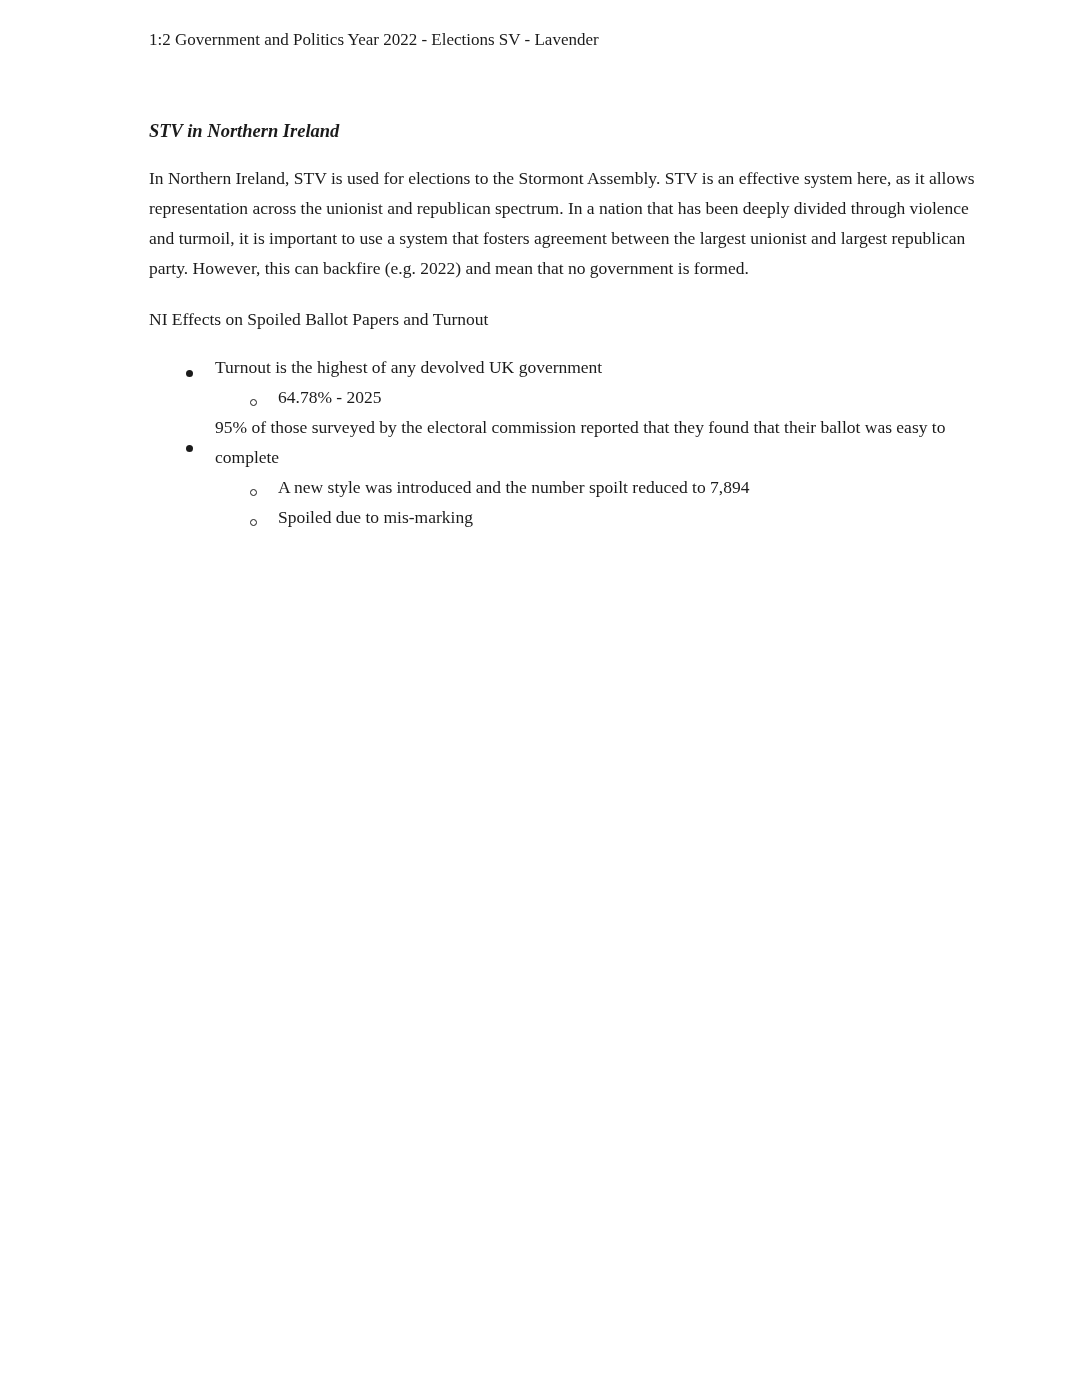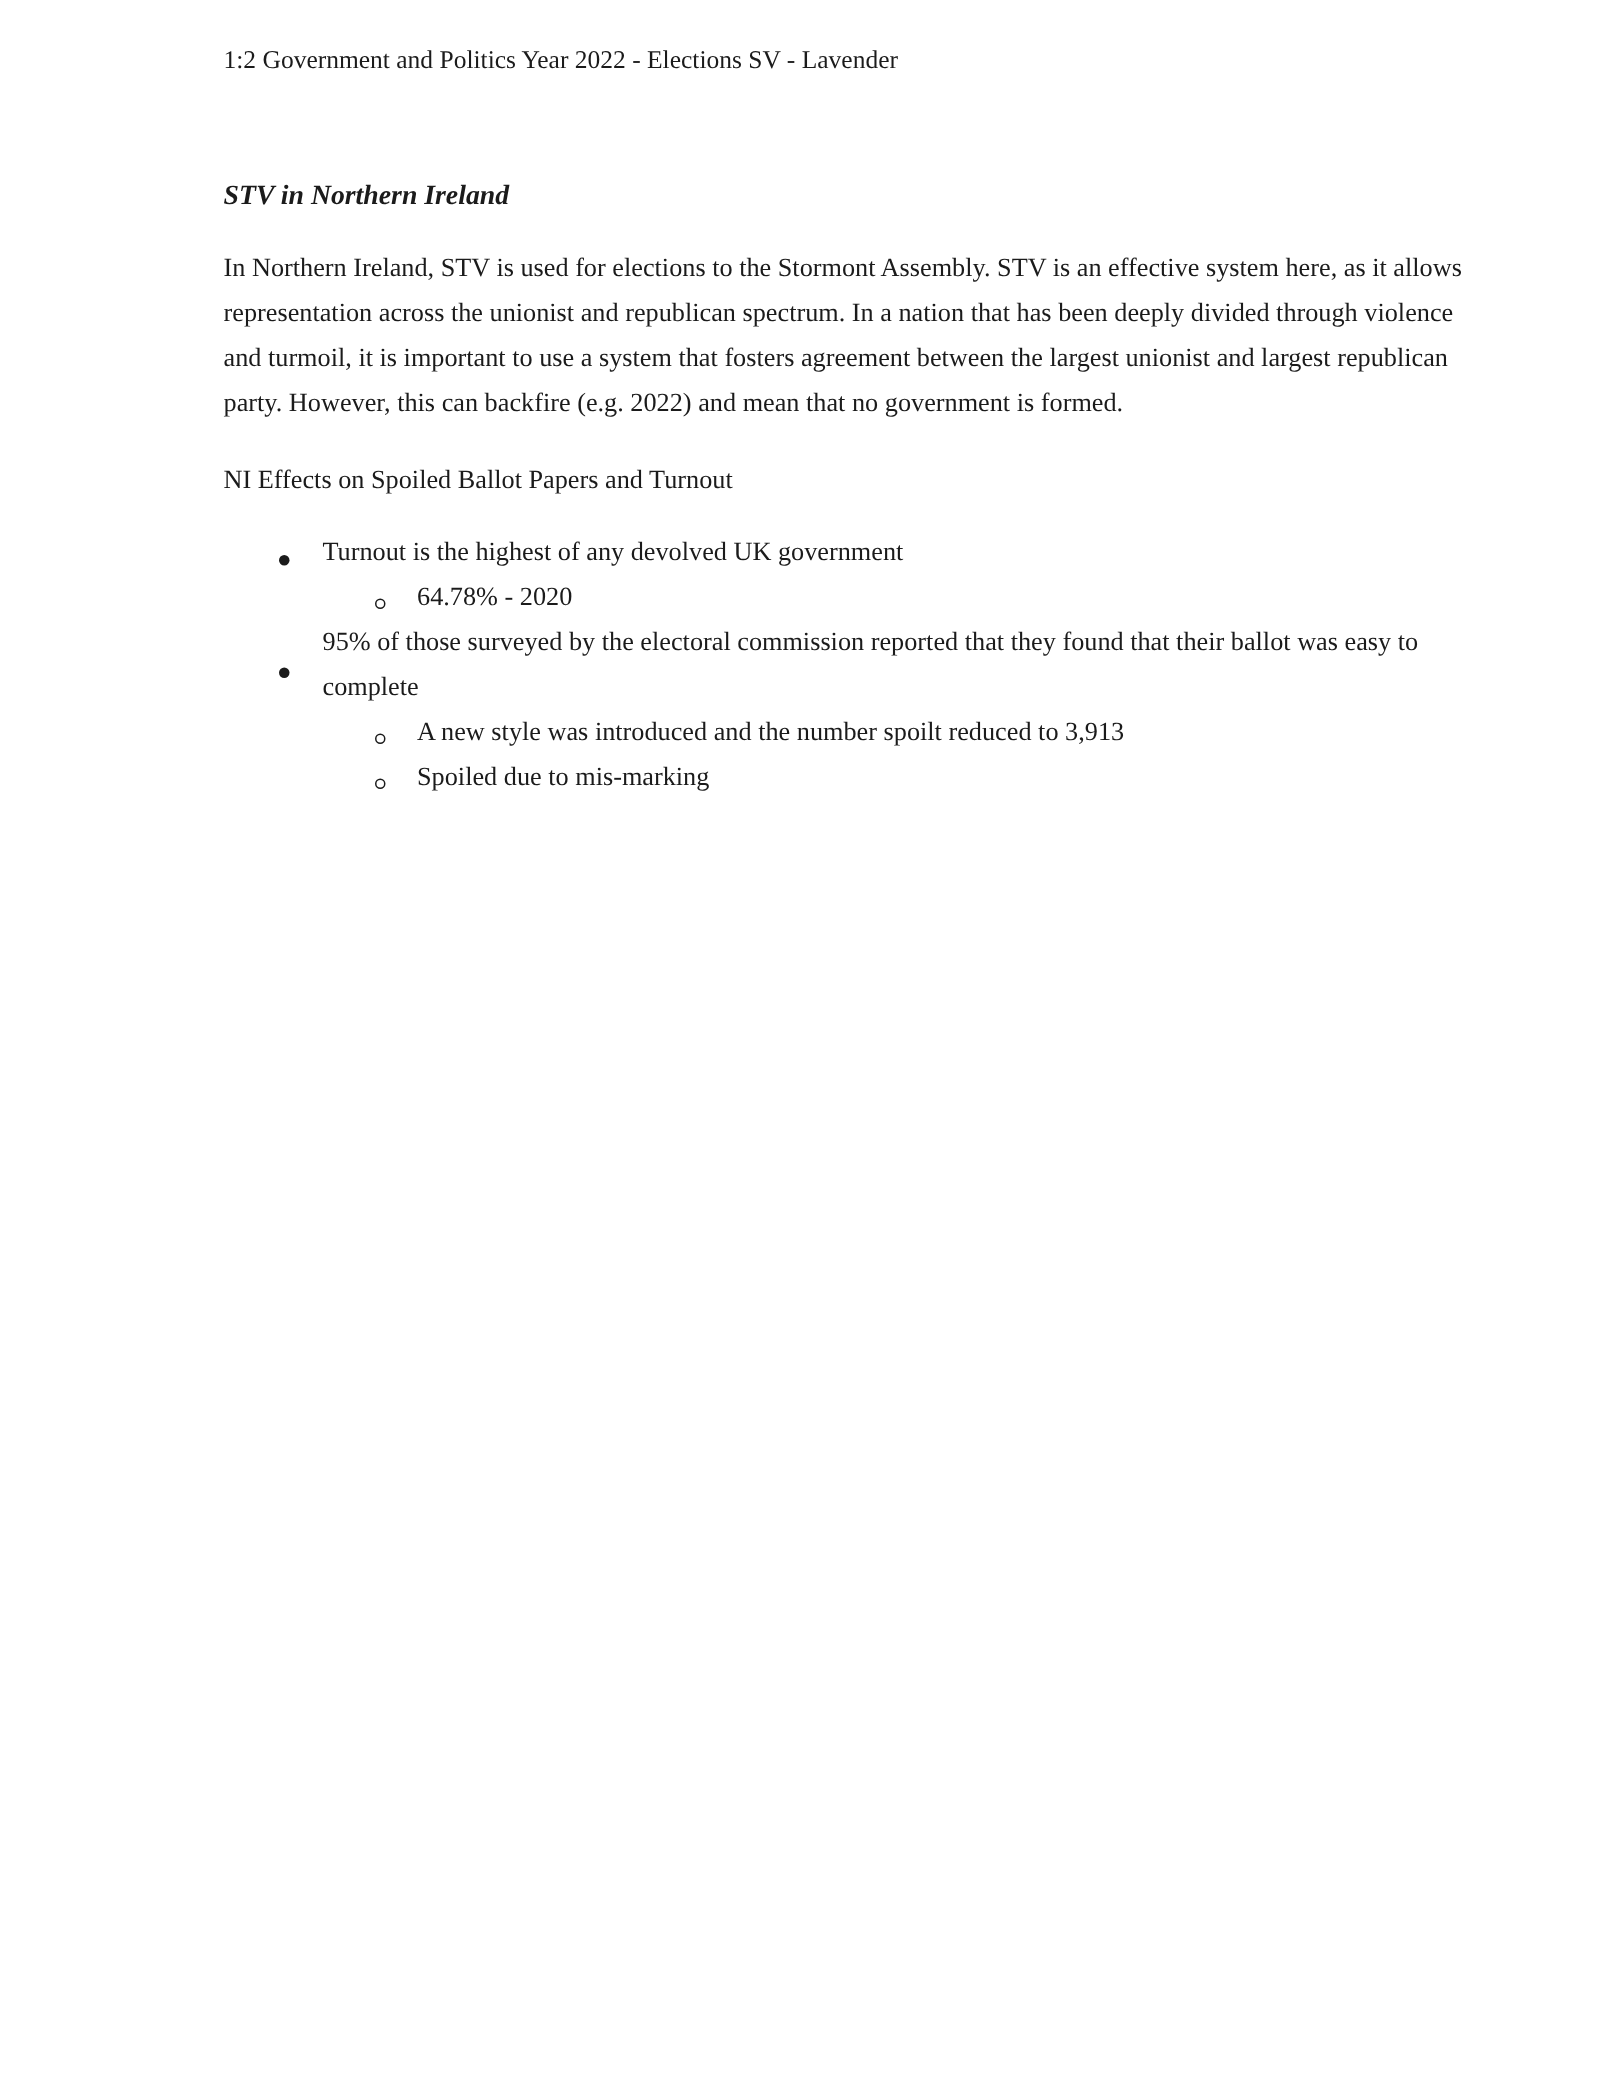--- a/index.html
+++ b/index.html
@@ -87,31 +87,31 @@
     <div class="subheading">NI Effects on Spoiled Ballot Papers and Turnout</div>
 
     <ul class="bullet-list">
 
       <li class="li1">
         <span class="m1"></span>
         <span class="li-text">Turnout is the highest of any devolved UK government</span>
       </li>
       <li class="li2">
         <span class="m2"></span>
-        <span class="li-text">64.78% - 2020</span>
+        <span class="li-text">64.78% - 2025</span>
       </li>
 
       <li class="li1">
         <span class="m1"></span>
         <span class="li-text">95% of those surveyed by the electoral commission reported that they found that their ballot was easy to complete</span>
       </li>
 
       <li class="li2">
         <span class="m2"></span>
-        <span class="li-text">A new style was introduced and the number spoilt reduced to 3,913</span>
+        <span class="li-text">A new style was introduced and the number spoilt reduced to 7,894</span>
       </li>
       <li class="li2">
         <span class="m2"></span>
         <span class="li-text">Spoiled due to mis-marking</span>
       </li>
 
     </ul>
   </div>
 </div>
 

